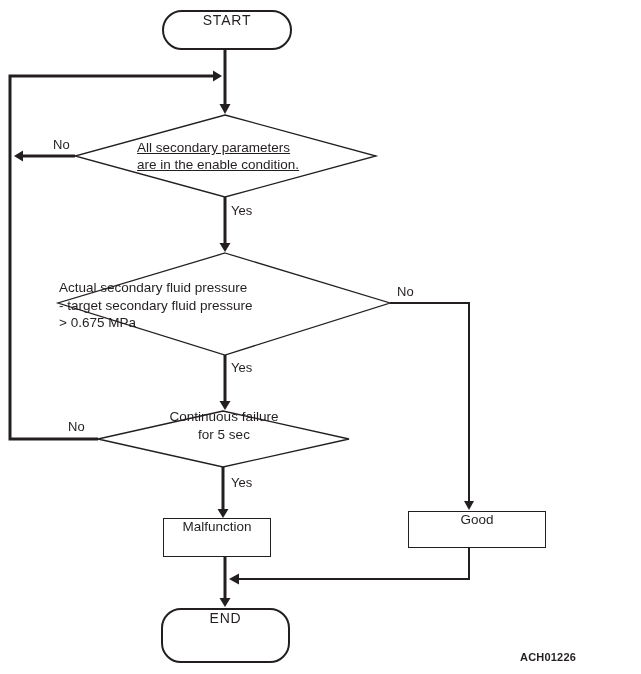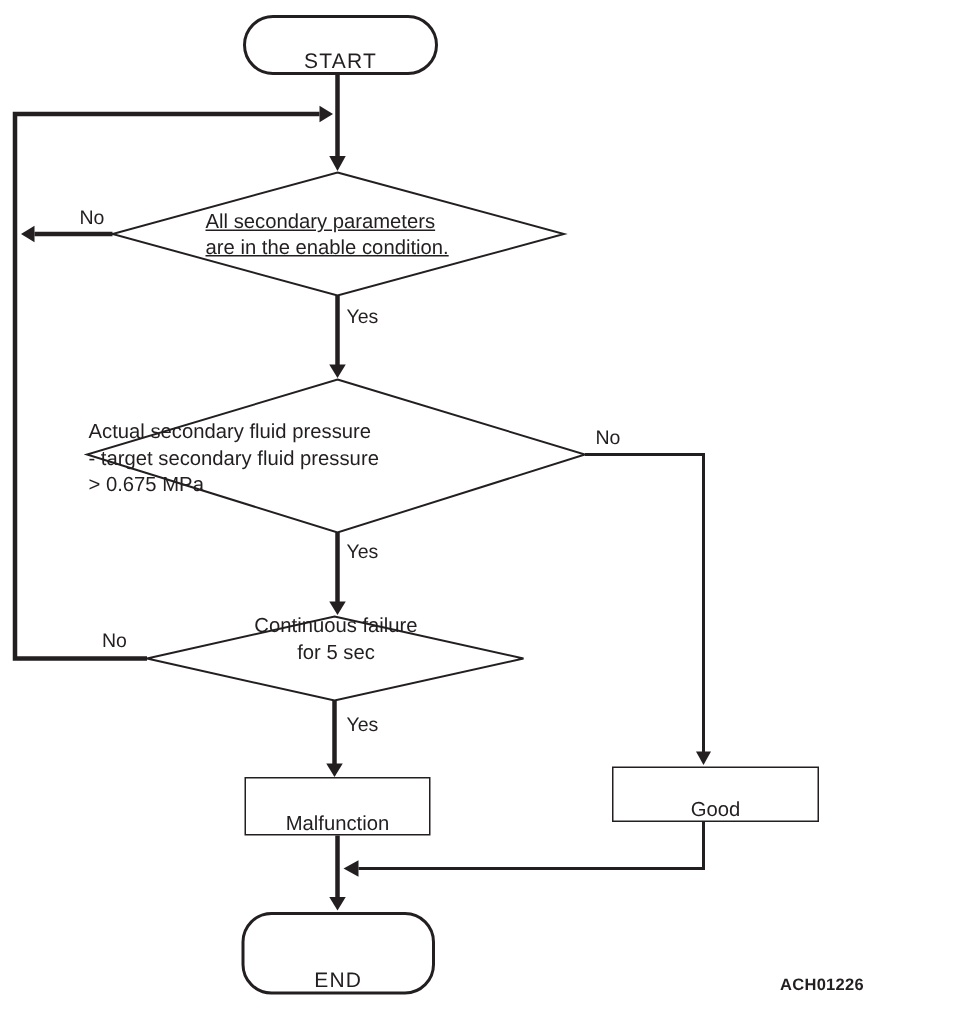--- a/index.html
+++ b/index.html
@@ -19,40 +19,40 @@
   #edges-svg {
     position: absolute;
     left: 0;
     top: 0;
     z-index: 1;
   }
   .node {
     position: absolute;
     box-sizing: border-box;
     display: flex;
-    align-items: flex-end;
+    align-items: flex-start;
     justify-content: center;
     background: #ffffff;
     color: #231f20;
     z-index: 2;
     text-align: center;
   }
   .terminal {
     border: 2px solid #231f20;
     border-radius: 20px;
     font-size: 14px;
     letter-spacing: 0.8px;
   }
   #start-node  { left: 162px; top: 10px;  width: 130px; height: 40px; }
   #end-node    { left: 161px; top: 608px; width: 129px; height: 55px; }
   .process {
     border: 1.5px solid #231f20;
     font-size: 13.5px;
   }
-  #malfunction-node { left: 163px; top: 518px; width: 124px; height: 39px; }
+  #malfunction-node { left: 163px; top: 518px; width: 108px; height: 39px; }
   #good-node        { left: 408px; top: 511px; width: 138px; height: 37px; }
   .diamond-text {
     position: absolute;
     z-index: 2;
     font-size: 13.5px;
     line-height: 17px;
     white-space: nowrap;
   }
   #decision1-text { left: 137px; top: 139px; text-align: left; text-decoration: underline; }
   #decision2-text { left: 59px;  top: 279px; width: 331px; text-align: left; line-height: 17.5px; }

